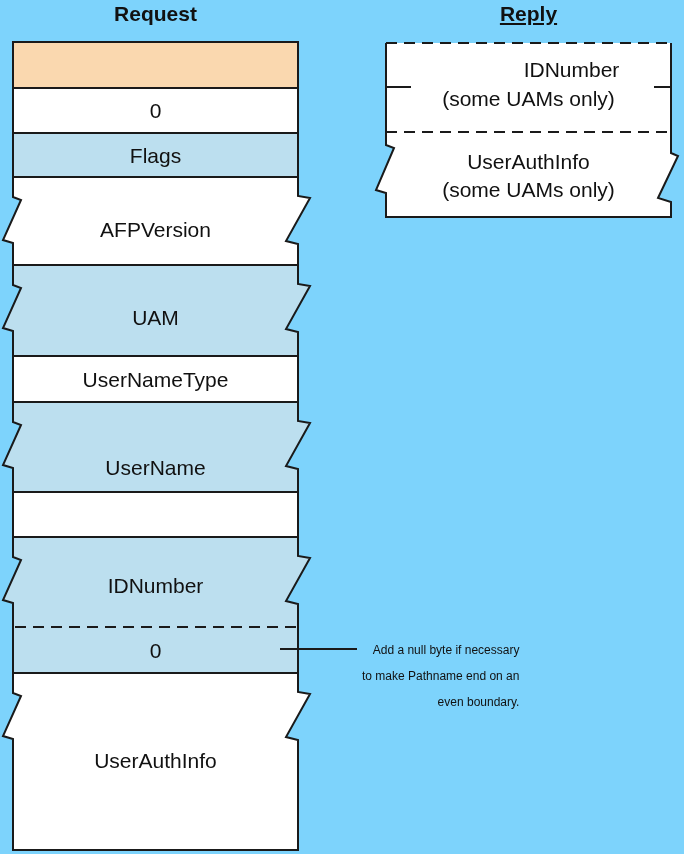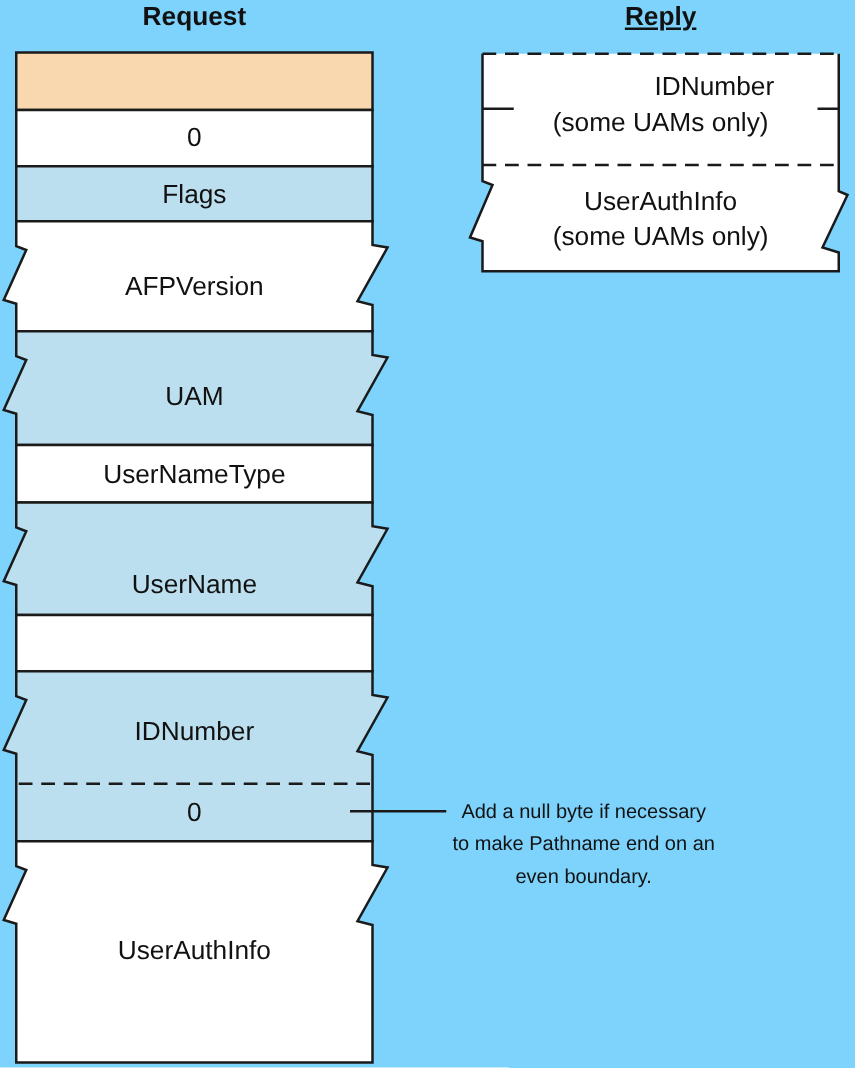--- a/index.html
+++ b/index.html
@@ -26,23 +26,23 @@
     position:absolute;
     width:285px;
     text-align:center;
     font-size:21px;
     font-weight:bold;
     top:2px;
   }
   #annotation{
     position:absolute;
     left:362px;top:637px;
-    font-size:16px;
+    font-size:12px;
     line-height:26px;
-    text-align:center;
+    text-align:right;
     white-space:nowrap;
   }
 </style>
 </head>
 <body>
 
 <div id="stage">
 
   <svg id="diagram-svg" width="684" height="854" viewBox="0 0 684 854">
     <g stroke="#1A1A1A" stroke-width="2" fill="none">

